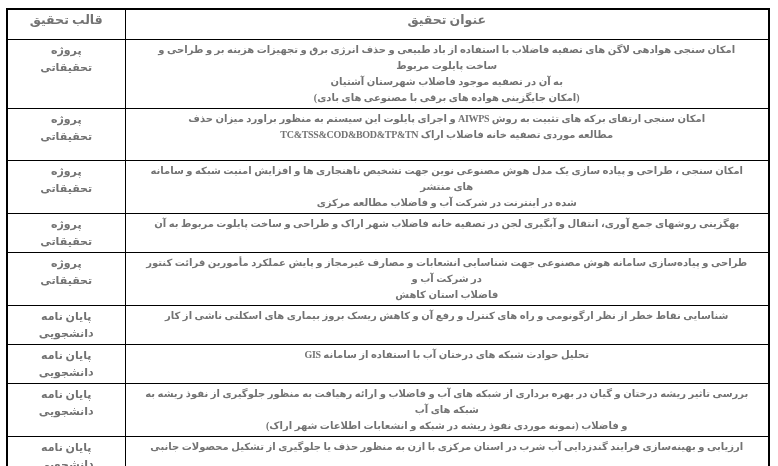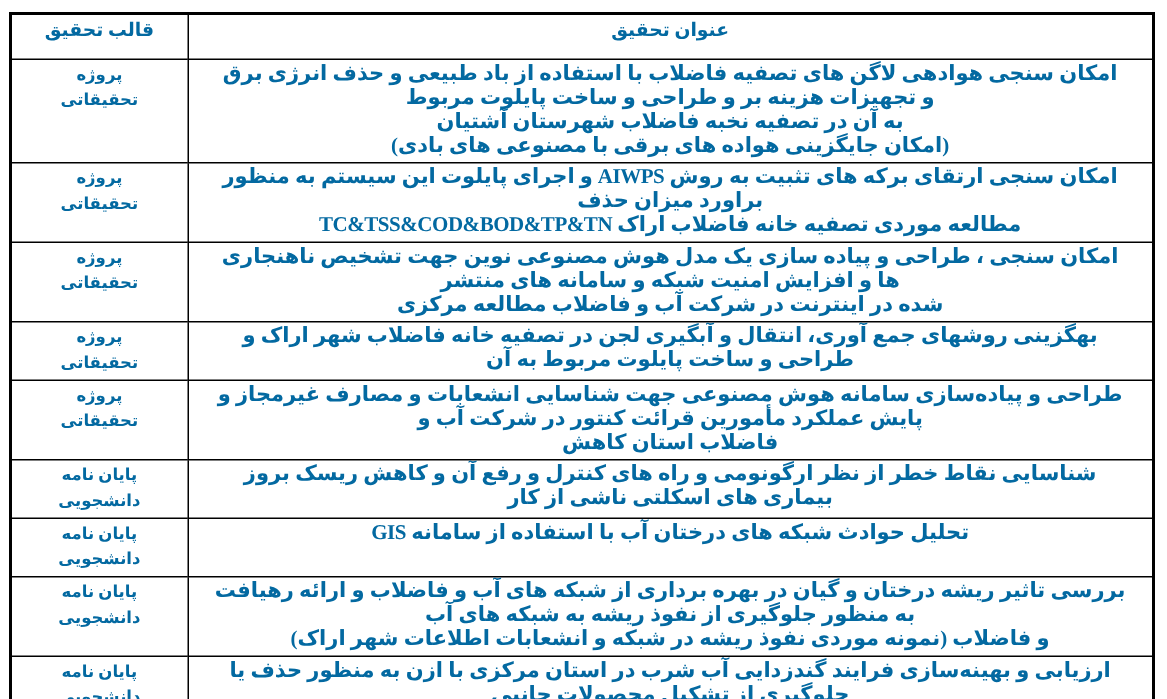--- a/index.html
+++ b/index.html
@@ -23,35 +23,35 @@
     width: 762px;
     border-collapse: collapse;
     direction: rtl;
     border: 2px solid #000000;
     table-layout: fixed;
   }
   table.research-table td {
     border: 1px solid #000000;
     vertical-align: top;
     text-align: center;
-    color: #0369a1;
+    color: #737373;
     font-family: "Liberation Serif", "DejaVu Sans", sans-serif;
     font-weight: bold;
     padding: 2px 17px;
     overflow: hidden;
   }
   .col-title { width: 644px; }
   .col-format { width: 118px; }
   td.header-cell {
     font-size: 12.5px;
     line-height: 17px;
     padding-top: 4px;
   }
   .t-line {
-    font-size: 14px;
+    font-size: 10px;
     line-height: 16px;
     letter-spacing: -0.3px;
     white-space: normal;
   }
   td.format-cell {
     font-size: 11px;
     line-height: 17px;
     margin-top: 28px;
   }
   
@@ -76,21 +76,21 @@
     </colgroup>
     <tbody>
         <tr class="h30">
       <td class="header-cell">عنوان تحقیق</td>
       <td class="header-cell">قالب تحقیق</td>
     </tr>
 
     <tr class="h53">
       <td>
         <div class="t-line">امکان سنجی هوادهی لاگن های تصفیه فاضلاب با استفاده از باد طبیعی و حذف انرژی برق و تجهیزات هزینه بر و طراحی و ساخت پایلوت مربوط</div>
-        <div class="t-line">به آن در تصفیه نخبه فاضلاب شهرستان آشتیان</div>
+        <div class="t-line">به آن در تصفیه موجود فاضلاب شهرستان آشتیان</div>
         <div class="t-line">(امکان جایگزینی هواده های برقی با مصنوعی های بادی)</div>
       </td>
       <td class="format-cell">پروژه تحقیقاتی</td>
     </tr>
 
     <tr class="h52">
       <td>
         <div class="t-line">امکان سنجی ارتقای برکه های تثبیت به روش AIWPS و اجرای پایلوت این سیستم به منظور براورد میزان حذف</div>
         <div class="t-line">مطالعه موردی تصفیه خانه فاضلاب اراک TC&amp;TSS&amp;COD&amp;BOD&amp;TP&amp;TN</div>
       </td>

